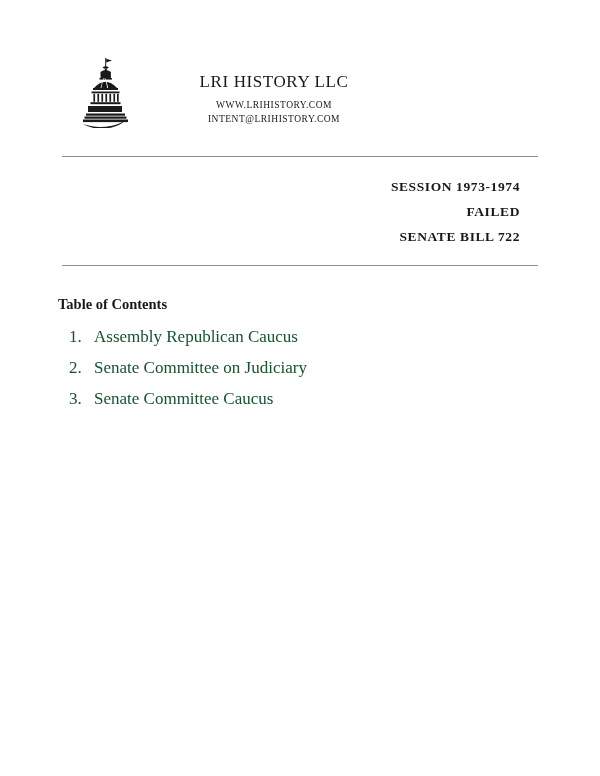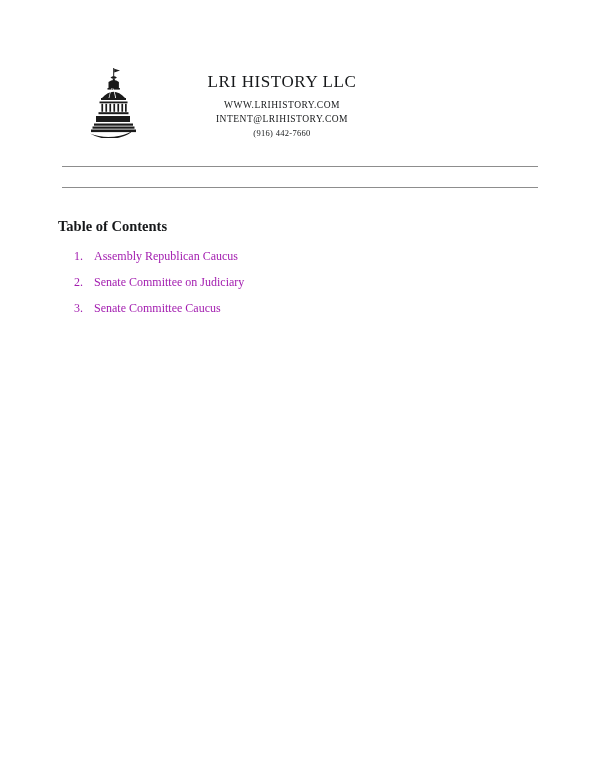--- a/index.html
+++ b/index.html
@@ -17,22 +17,22 @@
   .page {
     position: relative;
     width: 600px;
     height: 776px;
     box-sizing: border-box;
   }
 
   
   .letterhead {
     display: flex;
-    align-items: flex-end;
-    padding: 58px 0 0 12px;
+    align-items: center;
+    padding: 58px 0 0 4px;
   }
   .logo-wrap {
     width: 150px;
     display: flex;
     justify-content: flex-end;
     padding-right: 16px;
     box-sizing: border-box;
   }
   .logo {
     width: 62px;
@@ -98,22 +98,22 @@
     font-weight: bold;
     color: #16181a;
     margin: 0 0 14px 0;
   }
   ol.toc-list {
     margin: 0;
     padding-left: 28px;
     list-style: decimal;
   }
   ol.toc-list li {
-    font-size: 12px;
-    color: #a21caf;
+    font-size: 17px;
+    color: #14532d;
     margin-bottom: 11px;
     padding-left: 8px;
   }
 </style>
 </head>
 <body>
 
 <div class="page">
 
   <div class="letterhead">
@@ -157,26 +157,30 @@
           <rect x="7" y="61.5" width="45" height="2.6"></rect>
 
           <path d="M6 65.5 q14 5.6 30 2.2 q8 -1.7 13 -5.1 q-4.2 4.6 -12.6 6.7 q-17 4.2 -30.4 -3.8 Z"></path>
         </g>
       </svg>
     </div>
     <div class="org-block">
       <div class="org-name">LRI HISTORY LLC</div>
       <div class="org-line">WWW.LRIHISTORY.COM</div>
       <div class="org-line">INTENT@LRIHISTORY.COM</div>
-      <div class="org-phone">(916) 442-7660</div>
     </div>
   </div>
 
   <div class="rule rule-top"></div>
 
+  <div class="session-block">
+    <div class="session-line">SESSION  1973-1974</div>
+    <div class="session-line">FAILED</div>
+    <div class="session-line">SENATE BILL 722</div>
+  </div>
 
   <div class="rule rule-bottom"></div>
 
   <div class="toc">
     <div class="toc-title">Table of Contents</div>
     <ol class="toc-list">
       <li><span>Assembly Republican Caucus</span></li>
       <li><span>Senate Committee on Judiciary</span></li>
       <li><span>Senate Committee Caucus</span></li>
     </ol>

